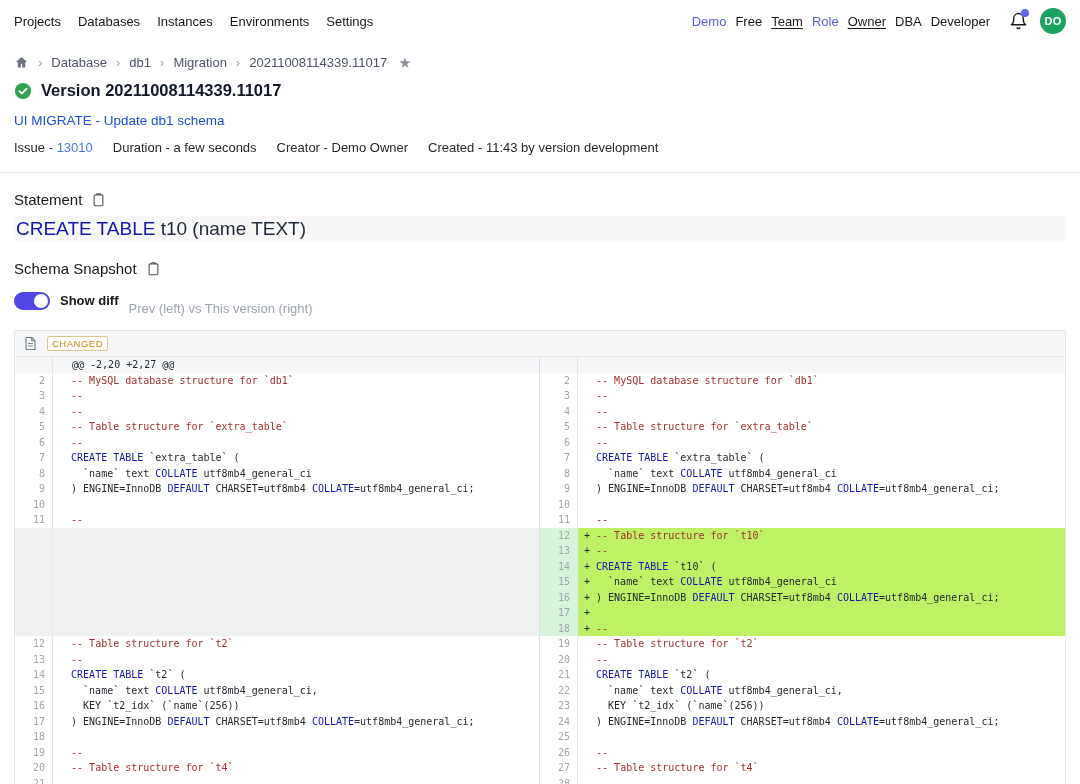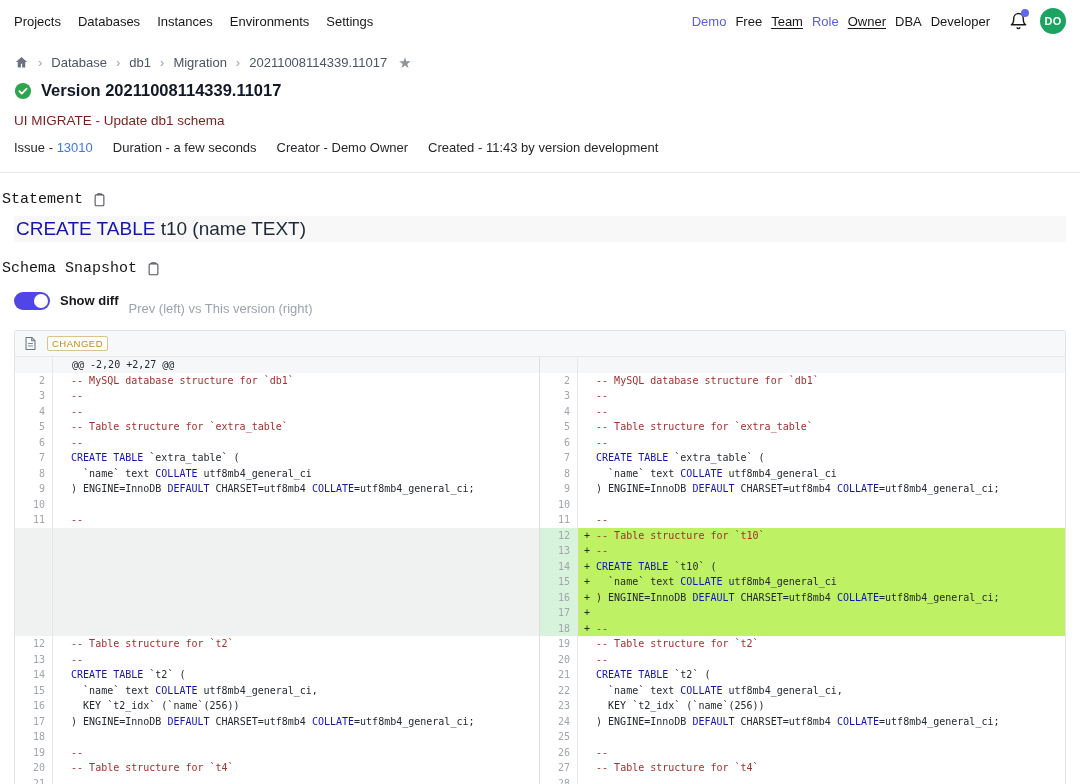--- a/index.html
+++ b/index.html
@@ -23,26 +23,26 @@
   .avatar { width:26px; height:26px; border-radius:50%; background:#1ba361; color:#fff; font-size:11px; font-weight:700; display:flex; align-items:center; justify-content:center; cursor:pointer; letter-spacing:.2px; }
   
   .breadcrumb { display:flex; align-items:center; gap:9px; padding:13px 14px 0; font-size:13px; color:#4b5563; }
   .crumbs { display:flex; align-items:center; gap:9px; }
   .crumb { cursor:pointer; }
   .crumb-sep { color:#9ca3af; font-size:13px; }
   .star { color:#8e959e; font-size:15px; line-height:1; cursor:pointer; margin-left:2px; }
   
   .version-row { display:flex; align-items:center; gap:9px; padding:11px 14px 0; }
   .version-title { font-size:16.5px; font-weight:700; color:#111827; }
-  .subtitle { padding:13px 14px 0; font-size:13.5px; color:#7f1d1d; }
+  .subtitle { padding:13px 14px 0; font-size:13.5px; color:#1d4ed8; }
   .meta-row { padding:12px 14px 0; font-size:13px; color:#27272a; display:flex; gap:20px; }
   .meta-link { color:#4077e0; text-decoration:none; cursor:pointer; }
   .divider { border:none; border-top:1px solid #e5e7eb; margin-top:17px; }
   
-  .section-heading { display:flex; align-items:center; gap:9px; padding:18px 2px 0;font-family:Liberation Mono, monospace; }
+  .section-heading { display:flex; align-items:center; gap:9px; padding:18px 14px 0; }
   .section-heading .h-label { font-size:15px; font-weight:500; color:#18181b; }
   .copy-btn { background:none; border:none; cursor:pointer; display:flex; align-items:center; padding:0; }
   .statement-block { margin:8px 14px 0; background:#f8f8f8; padding:5px 2px; font-size:19px; line-height:16px; color:#1f2937; }
   .sql-kw { color:#1515b0; }
   .toggle-row { display:flex; align-items:center; gap:10px; padding:8px 14px 0; }
   .toggle { position:relative; width:36px; height:18px; border-radius:9px; background:#4f46e5; border:none; cursor:pointer; flex:none; }
   .toggle-knob { position:absolute; top:2px; right:2px; width:14px; height:14px; border-radius:50%; background:#fff; }
   .toggle-label { font-size:13px; font-weight:700; color:#18181b; }
   .toggle-desc { font-size:13px; color:#9ca3af;margin-top:16px; }
   

